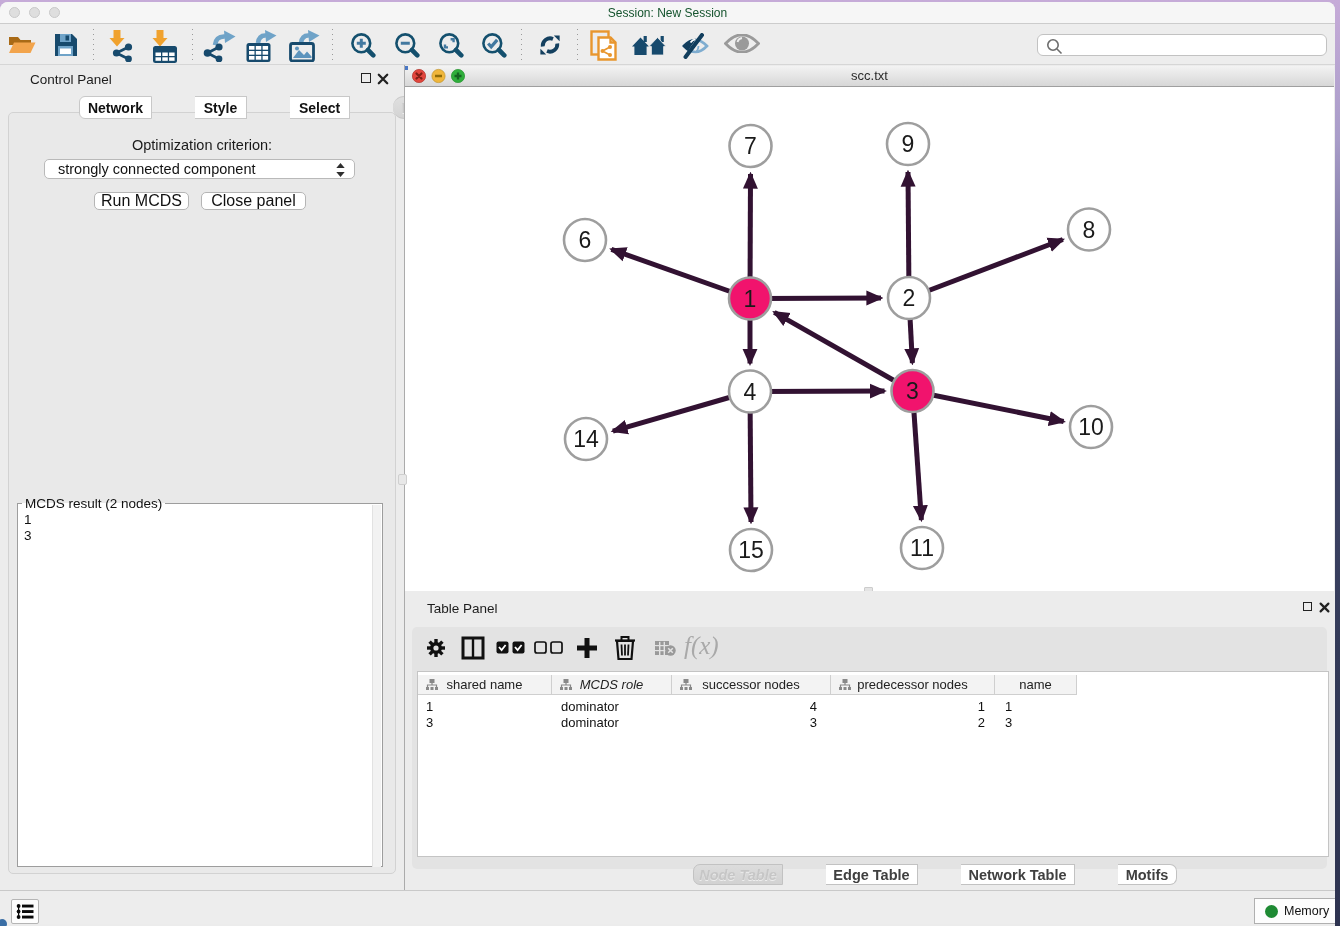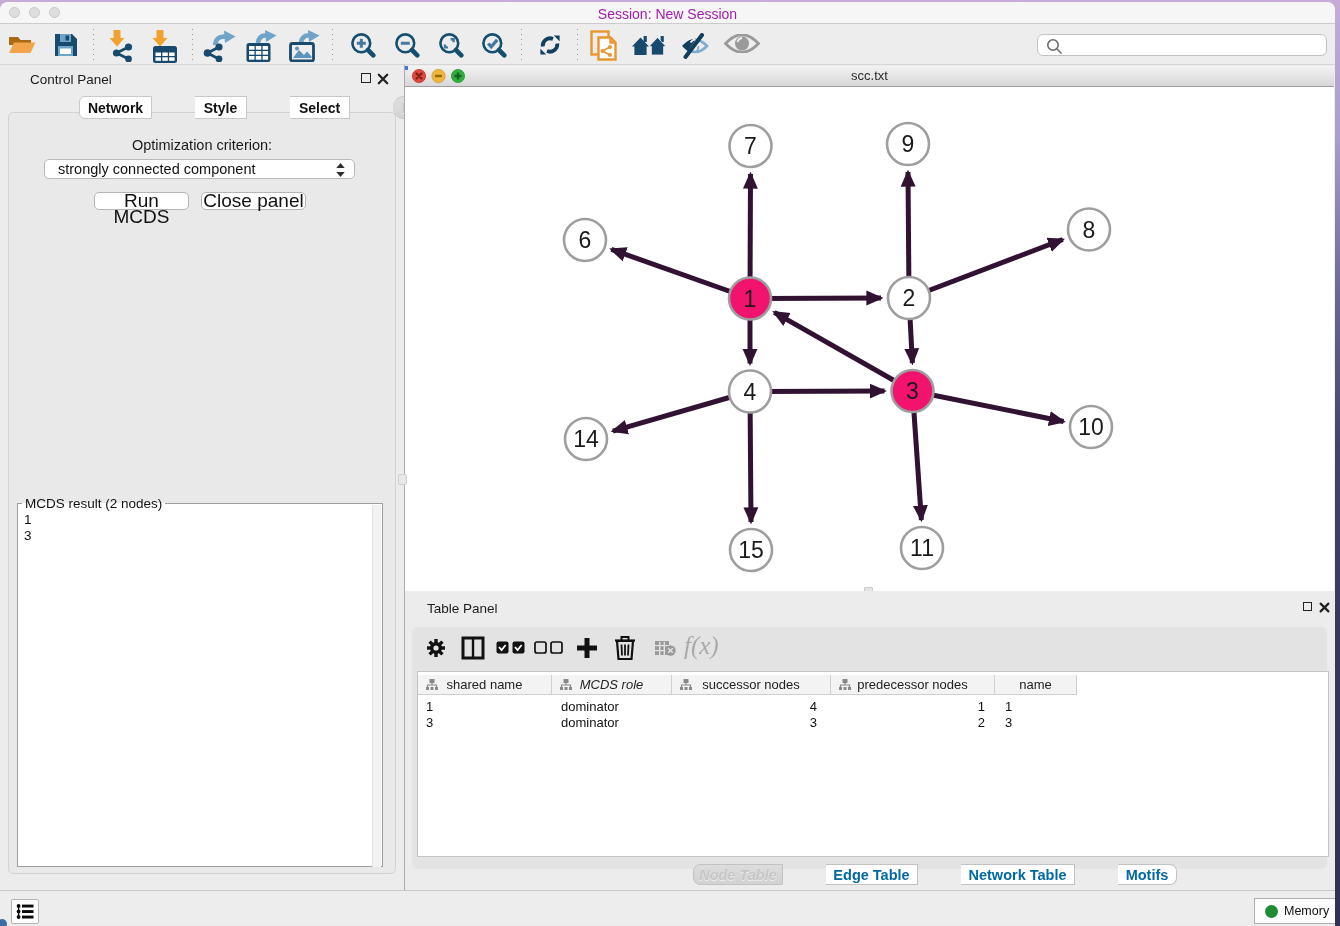--- a/index.html
+++ b/index.html
@@ -9,21 +9,21 @@
   .abs { position:absolute; }
   
   #win { position:absolute; left:0; top:2px; width:1335px; height:924px;
          background:#ececec; border-radius:8px 8px 0 0; overflow:hidden; }
   
   #titlebar { position:absolute; left:0; top:0; width:100%; height:22px;
               background:#f6f6f6; border-bottom:1px solid #cccccc; }
   .tl { position:absolute; top:4.5px; width:11px; height:11px; border-radius:50%;
         background:#dedede; border:1px solid #c8c8c8; }
   #wtitle { position:absolute; top:4px; left:0; width:100%; text-align:center;
-            font-size:14px; color:#a21caf; }
+            font-size:12px; color:#14532d; }
   
   #toolbar { position:absolute; left:0; top:22px; width:100%; height:41px;
              background:#ededed; border-bottom:1px solid #d6d6d6; }
   .sep { position:absolute; top:5px; height:31px; width:1px;
          background-image:linear-gradient(#9a9a9a 30%, rgba(0,0,0,0) 0%);
          background-size:1px 5px; }
   .ticon { position:absolute; top:31px; }
   #searchbox { position:absolute; left:1037px; top:32px; width:290px; height:22px;
                background:#ffffff; border:1px solid #c2c2c2; border-radius:6px; }
   
@@ -37,21 +37,21 @@
   .tab.first { border-left:1px solid #c8c8c8; border-radius:6px 0 0 6px; }
   .tab.last { border-radius:0 6px 6px 0; }
   .tab.sel { background:linear-gradient(#dfdfdf,#d4d4d4); color:#c8c8c8;
              text-shadow:0 1px 0 #ededed; }
   #opt-label { position:absolute; left:0; top:72px; width:404px; text-align:center;
                font-size:14.5px; color:#1a1a1a; }
   #dropdown { position:absolute; left:44px; top:94px; width:311px; height:20px;
               background:#ffffff; border:1px solid #b9b9b9; border-radius:5px;
               font-size:14.5px; color:#111; line-height:19px; padding-left:13px; }
   .btn { position:absolute; height:18px; background:#ffffff; border:1px solid #b5b5b5;
-         border-radius:5px; font-size:19px; color:#111; text-align:center; line-height:16px; }
+         border-radius:5px; font-size:16px; color:#111; text-align:center; line-height:16px; }
   
   #mcds-box { position:absolute; left:17px; top:438px; width:366px; height:364px;
               background:#ffffff; border:1px solid #9d9d9d; }
   #mcds-label { position:absolute; left:22px; top:431px; font-size:13.5px; color:#111;
                 background:linear-gradient(#e9e9e9 47%, #ffffff 47%); padding:0 3px; }
   #mcds-scroll { position:absolute; right:1px; top:1px; width:9px; height:362px;
                  background:#f2f2f2; border-left:1px solid #e2e2e2; }
   
   #statusbar { position:absolute; left:0; top:888px; width:1335px; height:34px;
                background:#ededed; border-top:1px solid #c9c9c9; }
@@ -72,21 +72,21 @@
                 background:#e3e3e3; border-radius:5px; }
   #tp-table { position:absolute; left:12px; top:80px; width:912px; height:186px;
               background:#ffffff; border:1px solid #c4c4c4; }
   .th { position:absolute; top:3px; height:20px; background:#f3f3f3;
         border-right:1px solid #cfcfcf; border-bottom:1px solid #cfcfcf;
         font-size:13px; color:#222; text-align:center; line-height:19px; }
   .th .hicon { position:absolute; left:8px; top:4px; margin:0; }
   .td { position:absolute; font-size:13px; color:#111; height:16px; line-height:16px; }
   .hicon { width:12px; height:11px; display:inline-block; }
   .btab { height:21px; background:#ffffff; border:1px solid #c2c2c2; border-left:none;
-          font-size:14.5px; font-weight:bold; color:#0369a1;
+          font-size:14.5px; font-weight:bold; color:#404040;
           display:flex; align-items:center; justify-content:center; }
   .btab.first { border-left:1px solid #c2c2c2; border-radius:7px 0 0 7px;font-style:italic; }
   .btab.last { border-radius:0 7px 7px 0; }
   .btab.sel { background:linear-gradient(#dcdcdc,#d2d2d2); color:#c6c6c6; text-shadow:0 1px 0 #eee; }
 </style>
 </head>
 <body>
 <div id="win">
   <div id="titlebar">
     <div class="tl" style="left:8.5px;"></div>

